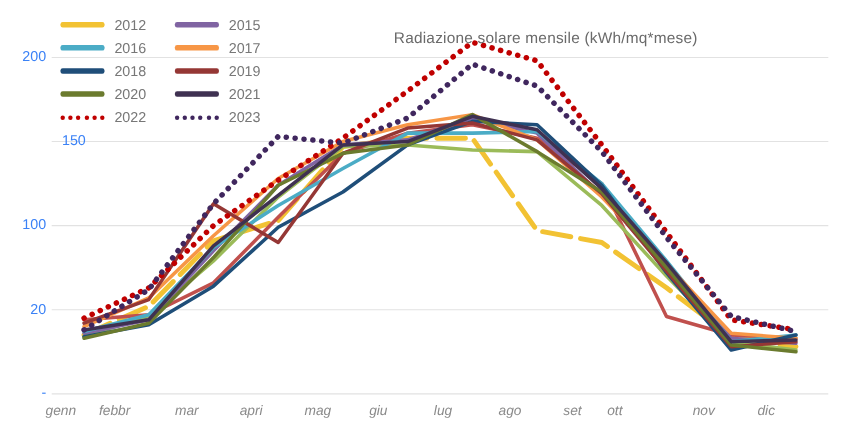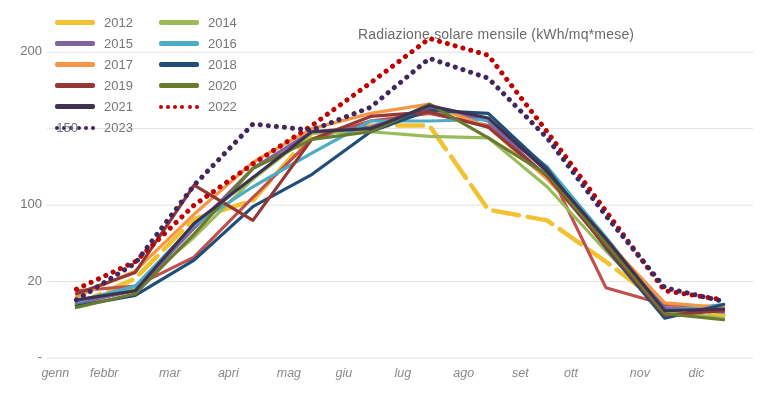--- a/index.html
+++ b/index.html
@@ -74,21 +74,21 @@
   .legend-label {
     font-size: 13px;
     color: #777777;
     line-height: 1;
   }
   .y-label {
     position: absolute;
     width: 42px;
     text-align: right;
     font-size: 13px;
-    color: #737373;
+    color: #3b82f6;
   }
   .x-label {
     position: absolute;
     top: 366px;
     width: 70px;
     text-align: left;
     font-size: 12.5px;
     color: #8a8a8a;
     font-style: italic;
   }
@@ -117,24 +117,20 @@
       <polyline points="76.41666666666667,289.2 135.25,261.68 194.08333333333334,205.11111111111111 252.91666666666669,163.8311111111111 311.75,125.60888888888888 370.58333333333337,82.80000000000001 429.4166666666667,38.46222222222224 488.25,55.27999999999997 547.0833333333334,131.72444444444443 605.9166666666667,211.22666666666666 664.75,290.7288888888889 723.5833333333334,299.90222222222224" fill="none" stroke="#c00000" stroke-linejoin="round" stroke-linecap="round" stroke-width="5" stroke-dasharray="0.1 8"></polyline>
       <polyline points="76.41666666666667,299.90222222222224 135.25,263.2088888888889 194.08333333333334,185.23555555555555 252.91666666666669,124.07999999999998 311.75,130.19555555555553 370.58333333333337,107.26222222222222 429.4166666666667,58.337777777777774 488.25,78.21333333333331 547.0833333333334,137.84 605.9166666666667,215.81333333333333 664.75,287.6711111111111 723.5833333333334,301.43111111111114" fill="none" stroke="#40275e" stroke-linejoin="round" stroke-linecap="round" stroke-width="5" stroke-dasharray="0.1 8"></polyline>
     </svg>
 
   <div class="chart-title">Radiazione  solare mensile (kWh/mq*mese)</div>
 
   <div id="legend">
       <div class="legend-item">
         <span class="legend-swatch" style="background: rgb(242, 194, 51);"></span>
         <span class="legend-label">2012</span>
-      </div>
-      <div class="legend-item">
-        <span class="legend-swatch" style="background: rgb(155, 187, 89);"></span>
-        <span class="legend-label">2014</span>
       </div>
       <div class="legend-item">
         <span class="legend-swatch" style="background: rgb(128, 100, 162);"></span>
         <span class="legend-label">2015</span>
       </div>
       <div class="legend-item">
         <span class="legend-swatch" style="background: rgb(75, 172, 198);"></span>
         <span class="legend-label">2016</span>
       </div>
       <div class="legend-item">
@@ -188,16 +184,16 @@
     <div class="y-label" style="left: 0px; top: 43.2222px;">200</div>
     <div class="x-label" style="left: 41.4167px;">genn</div>
     <div class="x-label" style="left: 90px;">febbr</div>
     <div class="x-label" style="left: 159.083px;">mar</div>
     <div class="x-label" style="left: 217.917px;">apri</div>
     <div class="x-label" style="left: 276.75px;">mag</div>
     <div class="x-label" style="left: 335.583px;">giu</div>
     <div class="x-label" style="left: 394.417px;">lug</div>
     <div class="x-label" style="left: 453.25px;">ago</div>
     <div class="x-label" style="left: 512.083px;">set</div>
-    <div class="x-label" style="left: 564px;">ott</div>
+    <div class="x-label" style="left: 552px;">ott</div>
     <div class="x-label" style="left: 629.75px;">nov</div>
     <div class="x-label" style="left: 688.583px;">dic</div>
   </div>
 
 </body></html>

